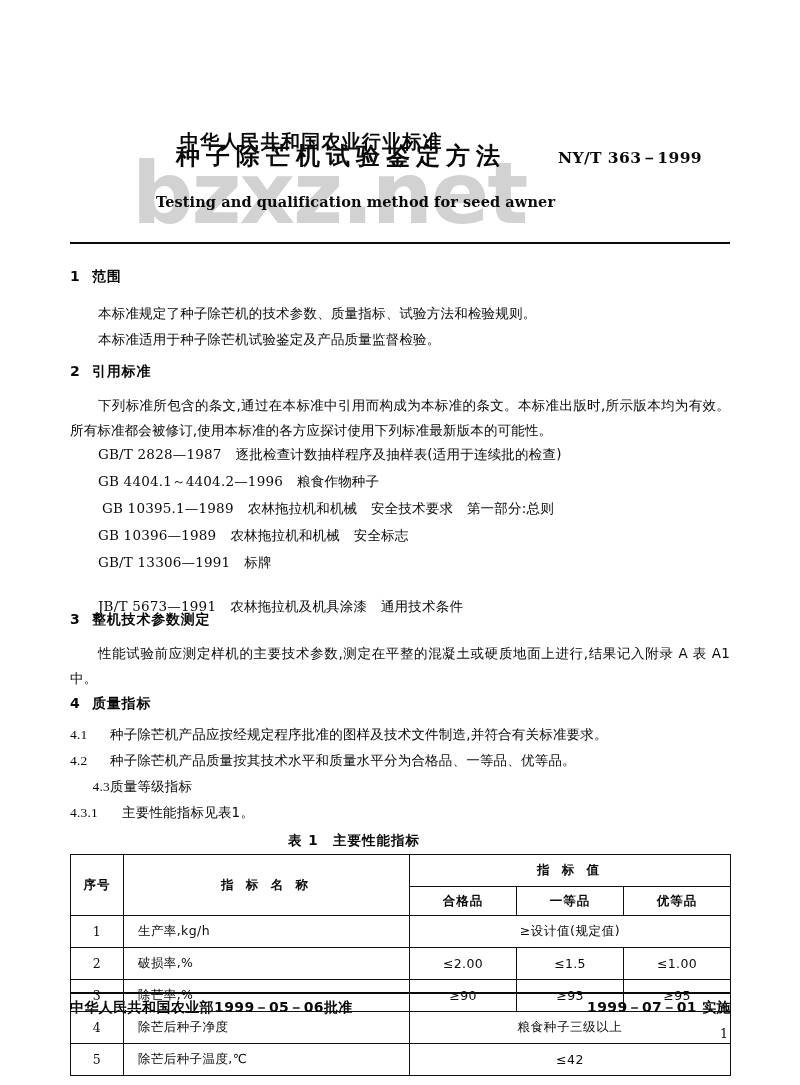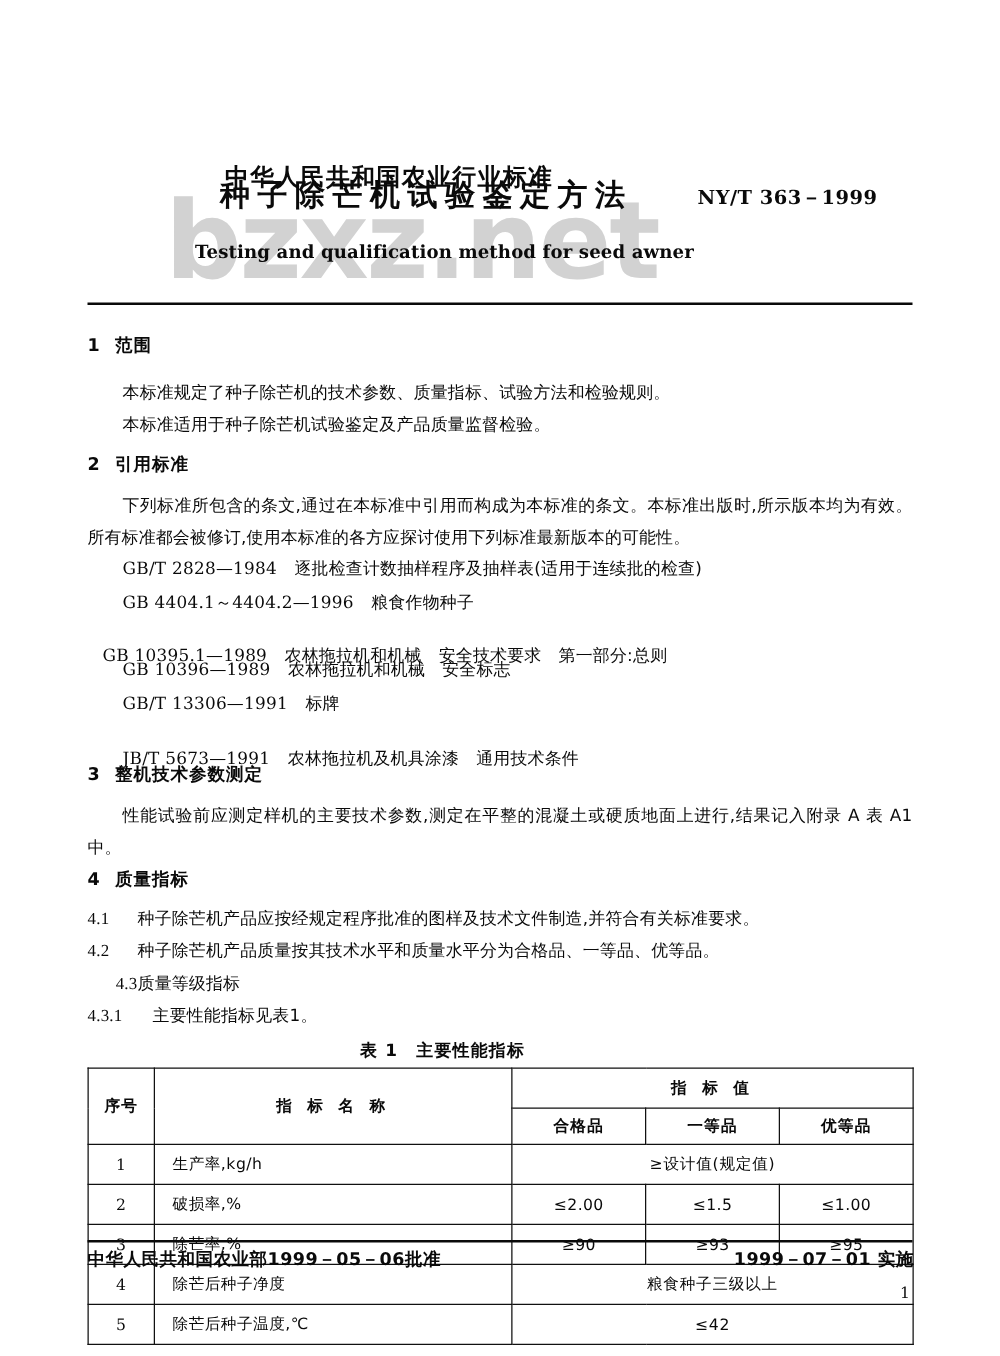--- a/index.html
+++ b/index.html
@@ -233,26 +233,26 @@
     </div>
     <div class="para" style="left:98px; top:305px;">本标准规定了种子除芒机的技术参数、质量指标、试验方法和检验规则。</div>
     <div class="para" style="left:98px; top:331px;">本标准适用于种子除芒机试验鉴定及产品质量监督检验。</div>
 
     <div class="sec-head" style="left:70px; top:363px;">
       <span class="sec-num">2</span><span>引用标准</span>
     </div>
     <div class="para-just" style="left:70px; top:393px; text-indent:28px;">下列标准所包含的条文,通过在本标准中引用而构成为本标准的条文。本标准出版时,所示版本均为有效。所有标准都会被修订,使用本标准的各方应探讨使用下列标准最新版本的可能性。</div>
 
     <div class="ref-item" style="left:98px; top:446px;">
-      <span class="code">GB/T 2828—1984</span><span class="sep"></span><span>逐批检查计数抽样程序及抽样表(适用于连续批的检查)</span>
+      <span class="code">GB/T 2828—1987</span><span class="sep"></span><span>逐批检查计数抽样程序及抽样表(适用于连续批的检查)</span>
     </div>
     <div class="ref-item" style="left:98px; top:473px;">
       <span class="code">GB 4404.1～4404.2—1996</span><span class="sep"></span><span>粮食作物种子</span>
     </div>
-    <div class="ref-item" style="left:82px; top:500px;margin-top:16px;">
+    <div class="ref-item" style="left:102px; top:500px;">
       <span class="code">GB 10395.1—1989</span><span class="sep"></span><span>农林拖拉机和机械　安全技术要求　第一部分:总则</span>
     </div>
     <div class="ref-item" style="left:98px; top:527px;">
       <span class="code">GB 10396—1989</span><span class="sep"></span><span>农林拖拉机和机械　安全标志</span>
     </div>
     <div class="ref-item" style="left:98px; top:554px;">
       <span class="code">GB/T 13306—1991</span><span class="sep"></span><span>标牌</span>
     </div>
     <div class="ref-item" style="left:98px; top:598px;">
       <span class="code">JB/T 5673—1991</span><span class="sep"></span><span>农林拖拉机及机具涂漆　通用技术条件</span>

